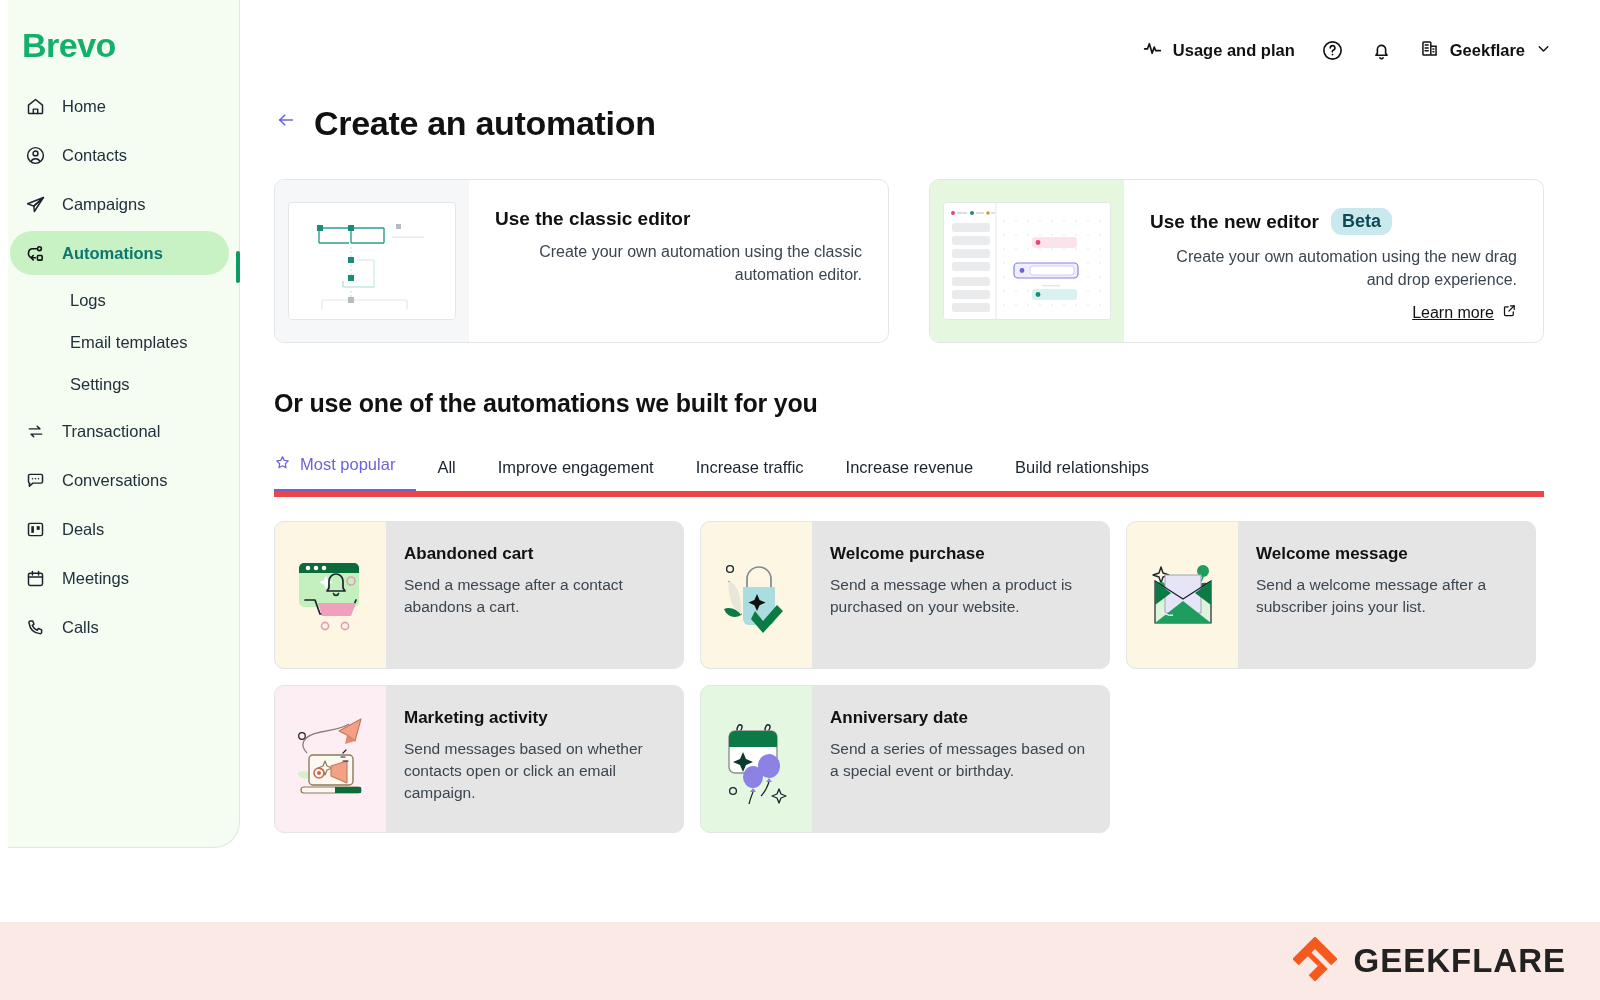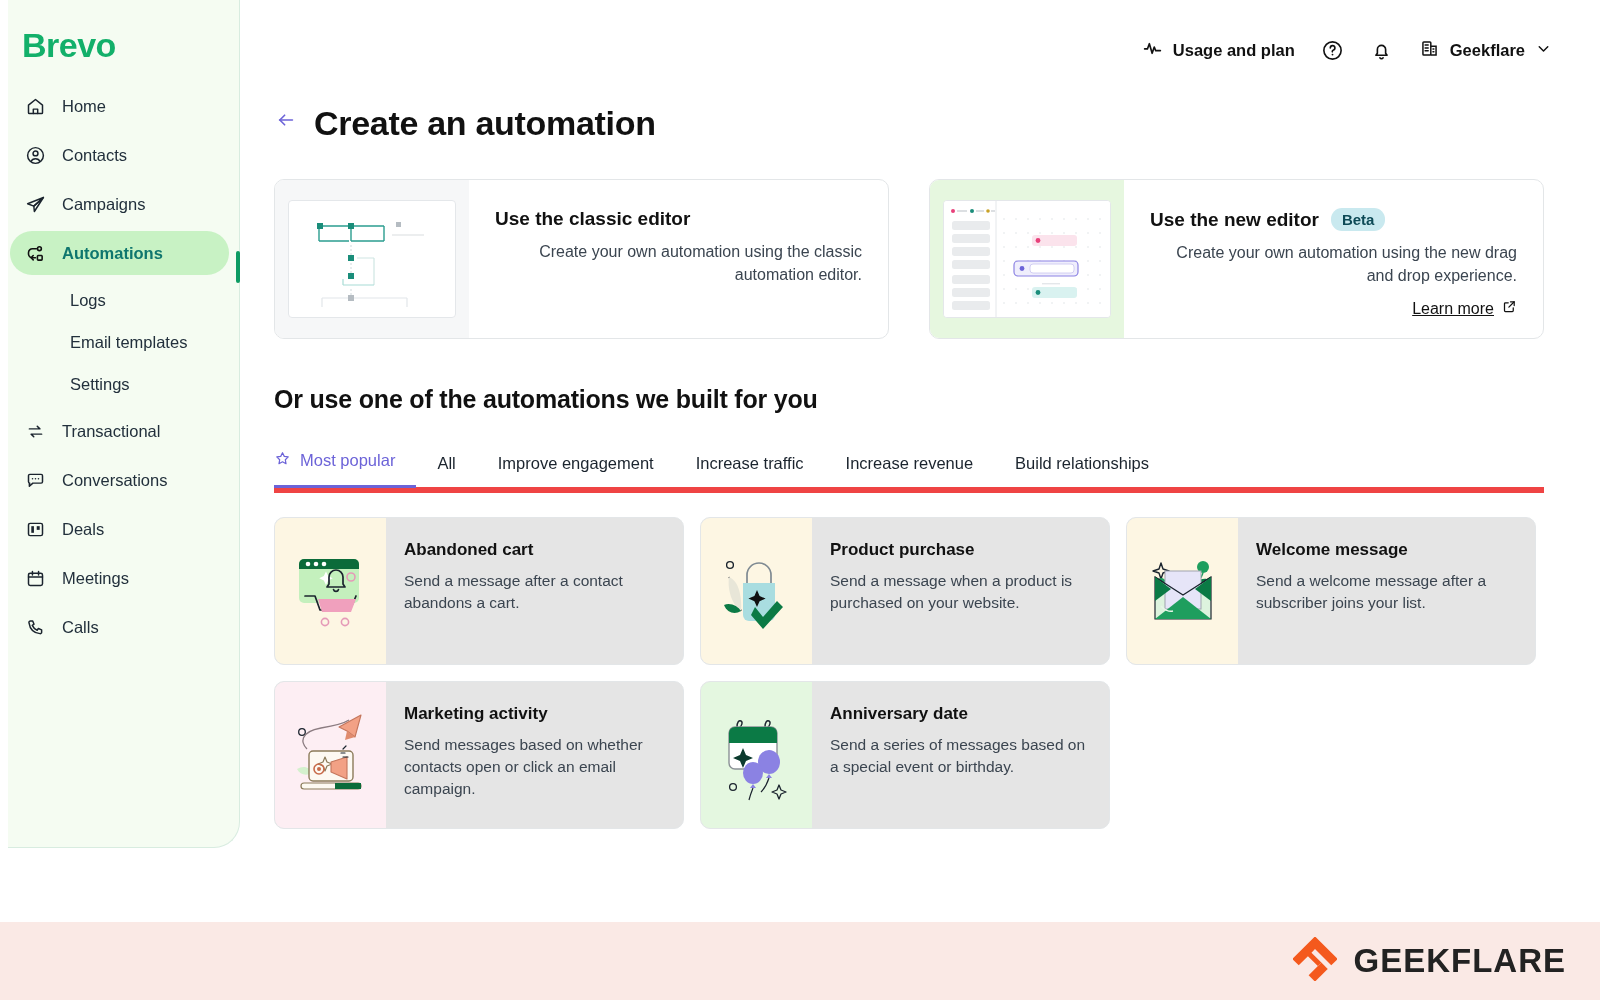--- a/index.html
+++ b/index.html
@@ -71,21 +71,21 @@
   .editor-thumb { width: 194px; flex: 0 0 194px; display:flex; align-items:center; justify-content:center; }
   .thumb-classic { background: #f6f7f8; }
   .thumb-new { background: #e6f7df; }
   .thumb-inner {
     width: 168px; height: 118px; background:#fff; border:1px solid #e4e7ea; border-radius:4px;
     position: relative; overflow: hidden;
   }
   .editor-body { padding: 28px 26px 20px 26px; flex: 1; text-align: right; }
   .editor-title { font-size: 19px; font-weight: 700; color: #111; display:flex; align-items:center; gap:12px; }
   .beta-badge {
-    background: #c9e9ef; color:#0d4a56; font-size: 15px; font-weight: 700;
+    background: #c9e9ef; color:#0d4a56; font-size: 18px; font-weight: 700;
     border-radius: 11px; padding: 3px 11px;
   }
   .editor-desc { font-size: 16px; color: #3b4550; line-height: 1.45; margin-top: 10px; max-width: 400px; }
   .learn-more {
     display:inline-flex; align-items:center; gap:8px; margin-top: 12px;
     font-size: 16px; color:#111; text-decoration: underline; cursor:pointer;
   }
 
   .section-title { font-size: 25px; font-weight: 700; color:#111; margin-top: 46px; letter-spacing:-0.2px;}
 
@@ -507,21 +507,21 @@
             <path d="M18 34c4 8 9 22 12 34" fill="none" stroke="#1b242e" stroke-width="1.3"></path>
             <path d="M18 34c10 4 13 20 12 34-8-5-14-20-12-34z" fill="#e8e6d8"></path>
             <path d="M13 62c6-3 14 1 17 6-6 4-14 2-17-6z" fill="#0b7a45"></path>
             <path d="M32 40h32v32a6 6 0 0 1-6 6H38a6 6 0 0 1-6-6z" fill="#a9dde0"></path>
             <path d="M36 40v-8a12 12 0 0 1 24 0v8" fill="none" stroke="#7f8a92" stroke-width="1.7"></path>
             <path d="M46 47 48.6 53l6 2.6-6 2.6L46 64l-2.6-5.8-6-2.6 6-2.6z" fill="#111"></path>
             <path d="M44 64 52 74l14-16 6 6-20 22-12-14z" fill="#0b7a45"></path>
           </svg>
         </div>
         <div class="auto-body">
-          <div class="auto-title">Product purchase</div>
+          <div class="auto-title">Welcome purchase</div>
           <div class="auto-desc">Send a message when a product is purchased on your website.</div>
         </div>
       </div>
 
       <div class="auto-card">
         <div class="auto-thumb" style="background:#fdf6e3">
           <svg width="92" height="96" viewBox="0 0 92 96">
             <path d="M24 20 26 26l6 2-6 2-2 6-2-6-6-2 6-2z" fill="none" stroke="#1b242e" stroke-width="1.4" stroke-linejoin="round"></path>
             <circle cx="66" cy="24" r="6" fill="#1e9e5e"></circle>
             <path d="M66 30c-2 6-6 10-11 12" fill="none" stroke="#1e9e5e" stroke-width="1.4"></path>

